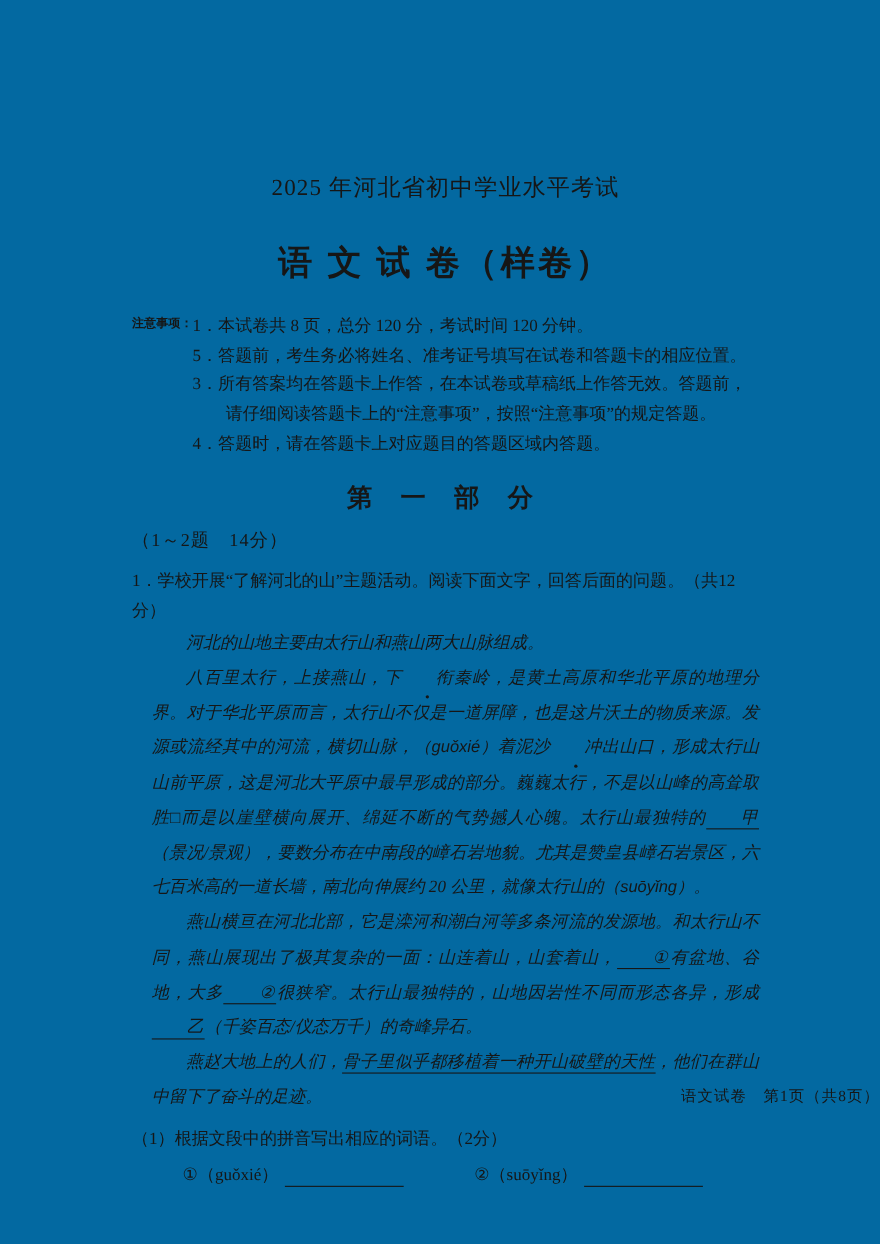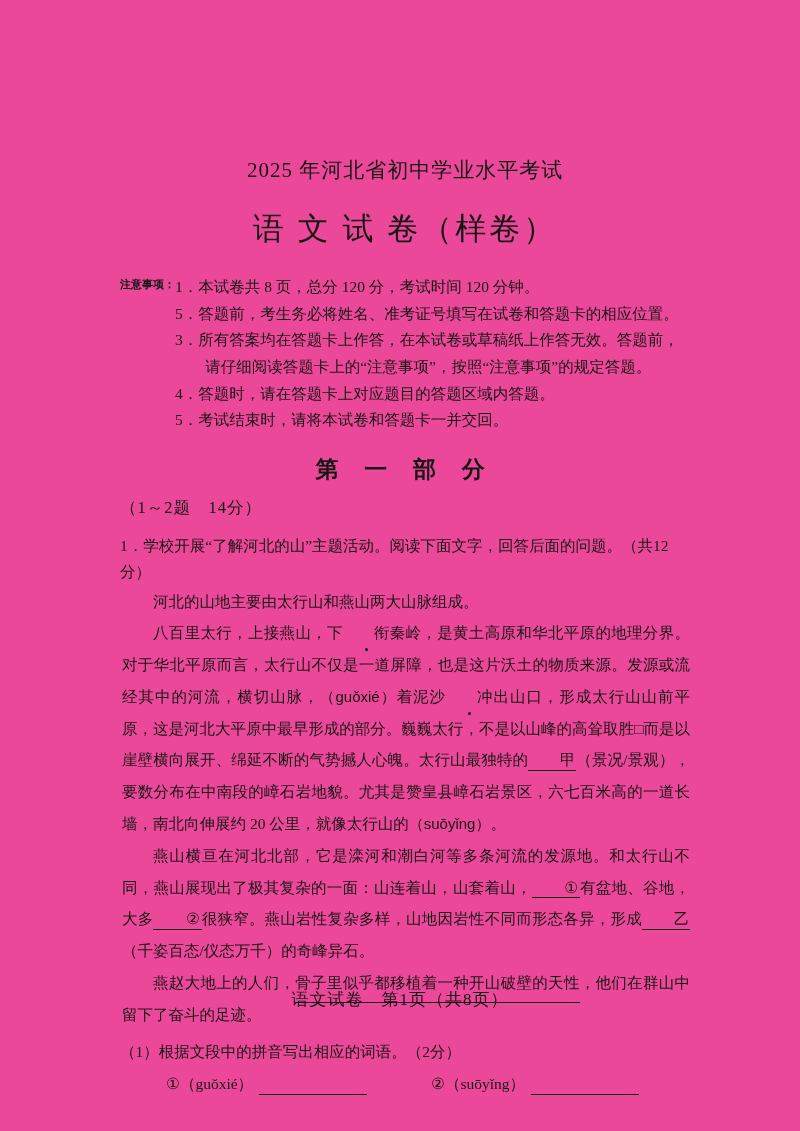--- a/index.html
+++ b/index.html
@@ -3,104 +3,103 @@
 <meta charset="utf-8">
 <style>
   html, body { margin: 0; padding: 0; background: #ffffff; }
   body {
     width: 800px; height: 1131px;
     font-family: "Liberation Serif", "DejaVu Serif", serif;
     color: #161616;
     position: relative;
     overflow: hidden;
   }
-  .page { position: relative; width: 800px; height: 1131px; background: #ec4899; }
+  .page { position: relative; width: 800px; height: 1131px; background: #0369a1; }
   .content { padding: 156px 110px 0 120px; }
 
   .exam-title {
     text-align: center; font-size: 21px; letter-spacing: 1px;
     font-weight: 500;
   }
   .paper-title {
-    text-align: center; font-size: 31px; font-weight: normal;
-    letter-spacing: 3px; margin-top: 24px;
+    text-align: center; font-size: 31px; font-weight: bold;
+    letter-spacing: 3px; margin-top: 34px;
   }
 
   .notice { display: flex; margin-top: 24px; font-size: 15.5px; line-height: 1.72; }
   .notice-label {
     white-space: nowrap; font-weight: bold;
     font-family: "Liberation Sans", "DejaVu Sans", sans-serif;
     font-size: 11px; padding-top: 1px;
   }
   .notice-items { flex: 1; }
   .notice-item { padding-left: 1.95em; text-indent: -1.95em; }
 
   .section-title { text-align: center; font-size: 23px; font-weight: bold; letter-spacing: 10px; margin-top: 20px; }
   .section-sub  { font-size: 16.5px; margin-top: 12px; letter-spacing: 1px; }
 
   .q-stem { font-size: 15.5px; margin-top: 14px; line-height: 1.7; }
 
-  .passage { margin-left: 2px; font-size: 15.5px; line-height: 2.05; text-align: justify; }
+  .passage { margin-left: 18px; font-size: 15.5px; line-height: 2.05; text-align: justify; font-style: italic; }
   .passage p { margin: 0; text-indent: 2em; }
 
   .pinyin { font-family: "Liberation Sans", "DejaVu Sans", sans-serif; font-size: 15px; }
 
   .dotc { position: relative; display: inline-block; }
   .dotc::after {
     content: ""; position: absolute; left: 50%; bottom: -2px;
     width: 3px; height: 3px; margin-left: -1.5px;
     border-radius: 50%; background: #161616;
   }
 
   .blank {
     display: inline-block; min-width: 3.1em; text-align: center;
     border-bottom: 1.3px solid #161616; line-height: 1.2;
   }
-  .ul-phrase { border-bottom: 1.3px solid #161616; padding-bottom: 11px; }
+  .ul-phrase { border-bottom: 1.3px solid #161616; padding-bottom: 1px; }
 
   .subq { font-size: 15.5px; margin-top: 8px; line-height: 1.8; }
   .ans-line { display: flex; margin: 8px 0 4px 46px; font-size: 15.5px; }
   .ans-item { display: flex; align-items: flex-end; }
   .ans-item + .ans-item { margin-left: 64px; }
   .ans-blank { display: inline-block; width: 108px; border-bottom: 1.3px solid #161616; height: 1.1em; margin-left: 6px; }
 
   .footer {
     position: absolute; top: 988px; left: 0; width: 100%;
-    text-align: center; font-size: 17px; letter-spacing: 1px;
+    text-align: right; font-size: 14px; letter-spacing: 1px;
   }
 </style>
 </head>
 <body>
 
 <div class="page">
   <div class="content">
 
     <div class="exam-title">2025 年河北省初中学业水平考试</div>
     <div class="paper-title">语 文 试 卷（样卷）</div>
 
     <div class="notice">
       <div class="notice-label">注意事项：</div>
       <div class="notice-items">
         <div class="notice-item">1．本试卷共 8 页，总分 120 分，考试时间 120 分钟。</div>
         <div class="notice-item">5．答题前，考生务必将姓名、准考证号填写在试卷和答题卡的相应位置。</div>
         <div class="notice-item">3．所有答案均在答题卡上作答，在本试卷或草稿纸上作答无效。答题前，请仔细阅读答题卡上的“注意事项”，按照“注意事项”的规定答题。</div>
         <div class="notice-item">4．答题时，请在答题卡上对应题目的答题区域内答题。</div>
-        <div class="notice-item">5．考试结束时，请将本试卷和答题卡一并交回。</div>
       </div>
     </div>
 
     <div class="section-title">第 一 部 分</div>
     <div class="section-sub">（1～2题　14分）</div>
 
     <div class="q-stem">1．学校开展“了解河北的山”主题活动。阅读下面文字，回答后面的问题。（共12分）</div>
 
     <div class="passage">
       <p>河北的山地主要由太行山和燕山两大山脉组成。</p>
       <p><span>八百里太行，上接燕山，下</span><span class="dotc">衔</span><span>秦岭，是黄土高原和华北平原的地理分界。对于华北平原而言，太行山不仅是一道屏障，也是这片沃土的物质来源。发源或流经其中的河流，横切山脉，</span><span class="pinyin">（guǒxié）</span><span>着泥沙</span><span class="dotc">冲</span><span>出山口，形成太行山山前平原，这是河北大平原中最早形成的部分。巍巍太行，不是以山峰的高耸取胜□而是以崖壁横向展开、绵延不断的气势撼人心魄。太行山最独特的</span><span class="blank">甲</span><span>（景况/景观），要数分布在中南段的嶂石岩地貌。尤其是赞皇县嶂石岩景区，六七百米高的一道长墙，南北向伸展约 20 公里，就像太行山的</span><span class="pinyin">（suōyǐng）</span><span>。</span></p>
-      <p><span>燕山横亘在河北北部，它是滦河和潮白河等多条河流的发源地。和太行山不同，燕山展现出了极其复杂的一面：山连着山，山套着山，</span><span class="blank">①</span><span>有盆地、谷地，大多</span><span class="blank">②</span><span>很狭窄。燕山岩性复杂多样，山地因岩性不同而形态各异，形成</span><span class="blank">乙</span><span>（千姿百态/仪态万千）的奇峰异石。</span></p>
+      <p><span>燕山横亘在河北北部，它是滦河和潮白河等多条河流的发源地。和太行山不同，燕山展现出了极其复杂的一面：山连着山，山套着山，</span><span class="blank">①</span><span>有盆地、谷地，大多</span><span class="blank">②</span><span>很狭窄。太行山最独特的，山地因岩性不同而形态各异，形成</span><span class="blank">乙</span><span>（千姿百态/仪态万千）的奇峰异石。</span></p>
       <p><span>燕赵大地上的人们，</span><span class="ul-phrase">骨子里似乎都移植着一种开山破壁的天性</span><span>，他们在群山中留下了奋斗的足迹。</span></p>
     </div>
 
     <div class="subq">（1）根据文段中的拼音写出相应的词语。（2分）</div>
     <div class="ans-line">
       <div class="ans-item">
         <span>①（guǒxié）</span>
         <span class="ans-blank"></span>
       </div>
       <div class="ans-item">

